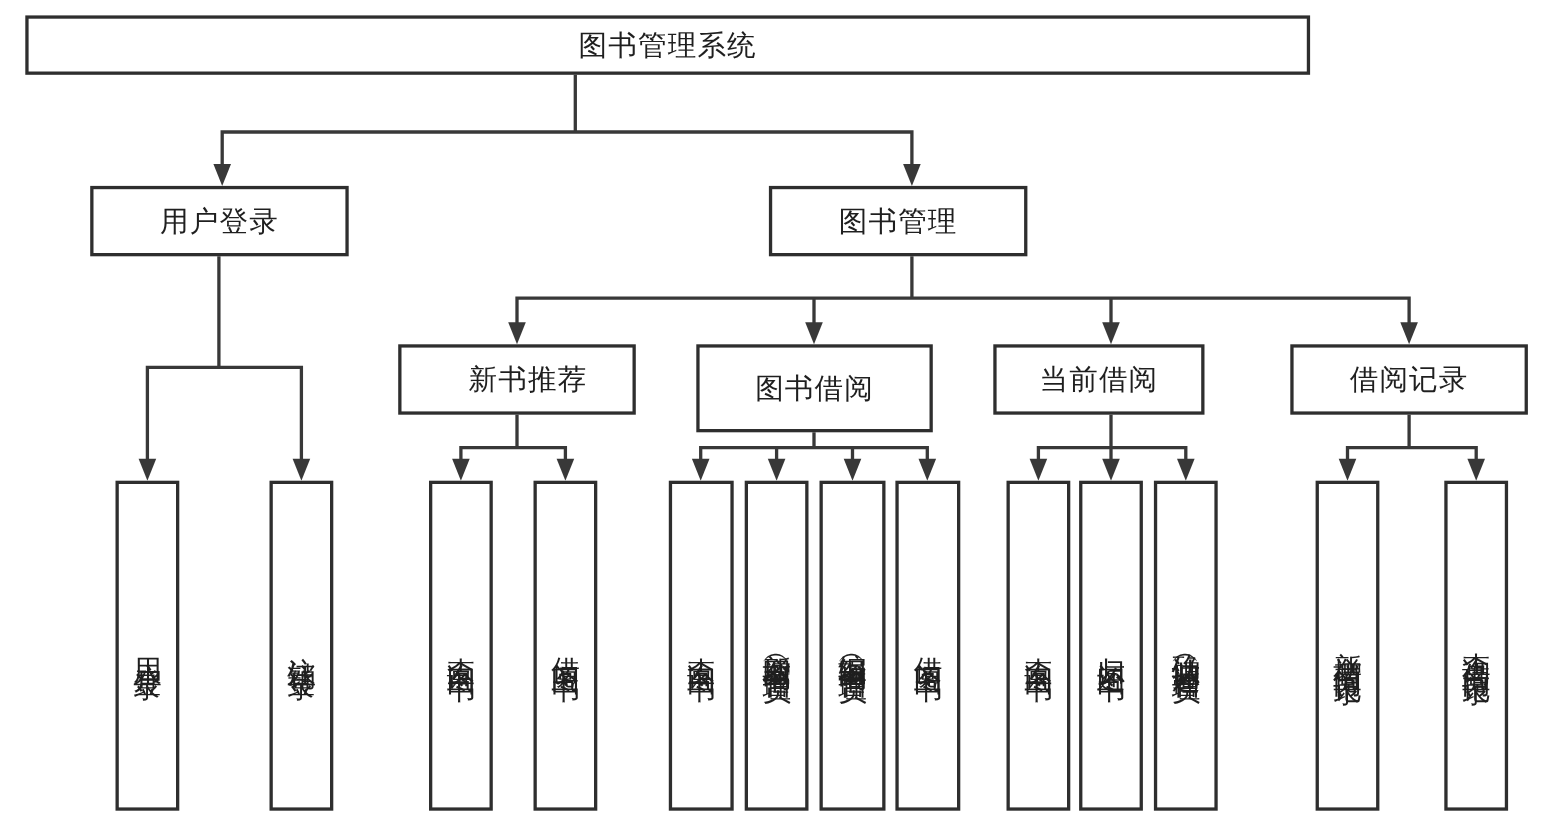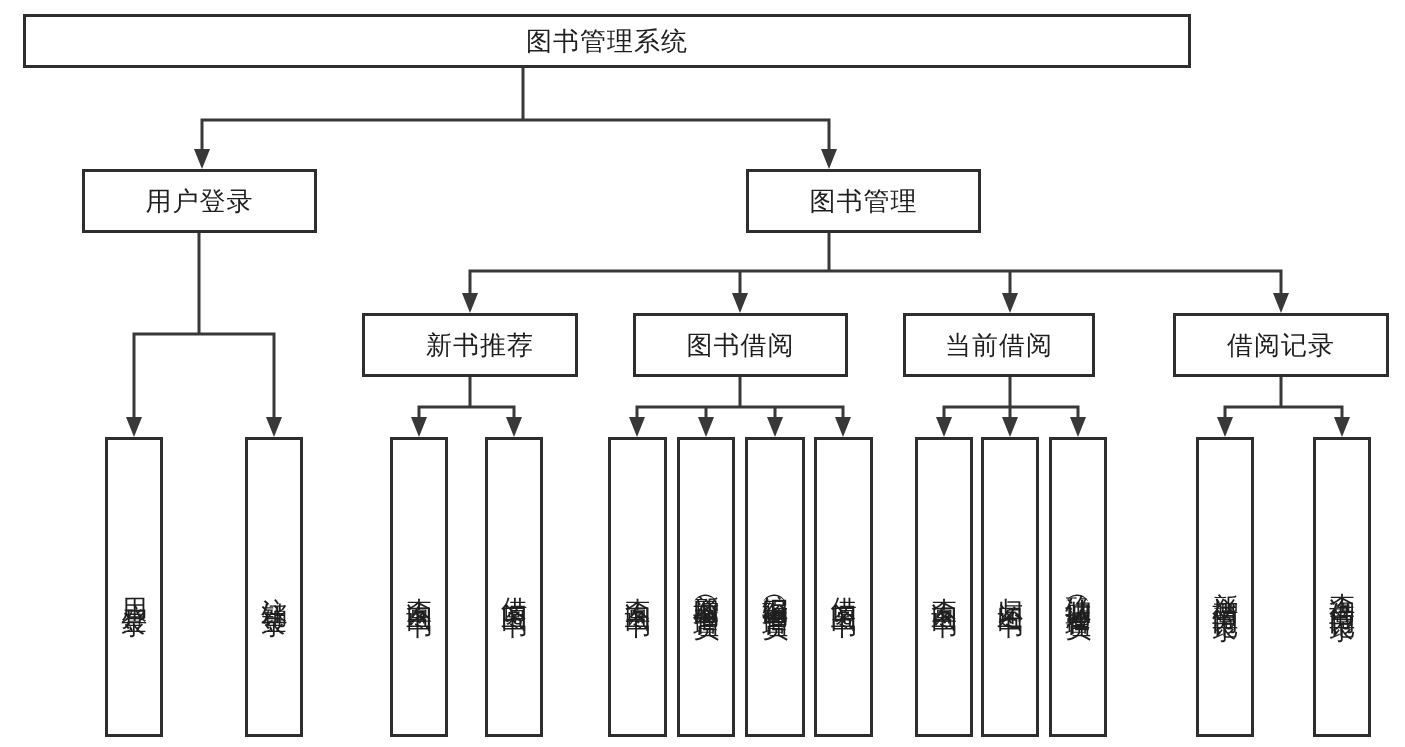--- a/index.html
+++ b/index.html
@@ -101,24 +101,24 @@
       <path d="M1002,417 L1018,417 L1010,437 Z"></path>
       <path d="M1070,417 L1086,417 L1078,437 Z"></path>
       <path d="M1217,417 L1233,417 L1225,437 Z"></path>
       <path d="M1334,417 L1350,417 L1342,437 Z"></path>
     </g>
   </svg>
 
   <div class="node hbox" style="left:23px; top:14px; width:1168px; height:54px;">图书管理系统</div>
 
   <div class="node hbox" style="left:82px; top:169px; width:235px; height:64px;">用户登录</div>
-  <div class="node hbox" style="left:746px; top:169px; width:235px; height:64px;">图书管理</div>
+  <div class="node hbox" style="left:699px; top:169px; width:235px; height:64px;">图书管理</div>
 
   <div class="node hbox" style="left:362px; top:313px; width:216px; height:64px;padding-left:20px;">新书推荐</div>
-  <div class="node hbox" style="left:633px; top:313px; width:215px; height:64px;">图书借阅</div>
+  <div class="node hbox" style="left:633px; top:313px; width:215px; height:80px;">图书借阅</div>
   <div class="node hbox" style="left:903px; top:313px; width:192px; height:64px;">当前借阅</div>
   <div class="node hbox" style="left:1173px; top:313px; width:216px; height:64px;">借阅记录</div>
 
   <div class="node vbox" style="left:105px; top:437px; width:58px; height:300px;">
     <span>用户登录</span>
   </div>
   <div class="node vbox" style="left:245px; top:437px; width:58px; height:300px;">
     <span>注销登录</span>
   </div>
 

